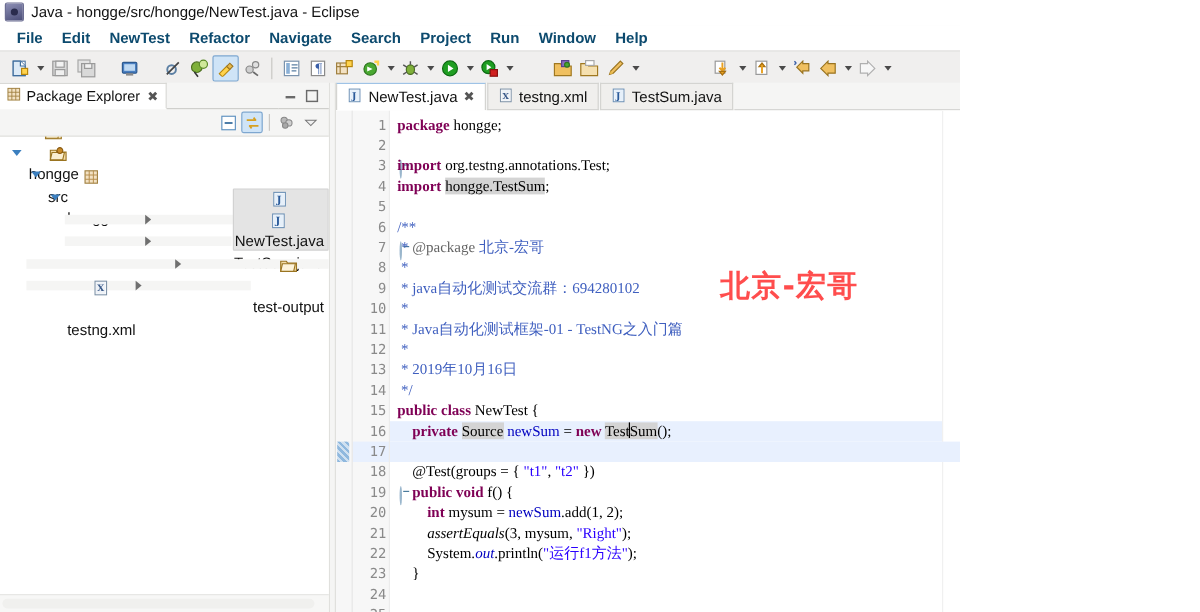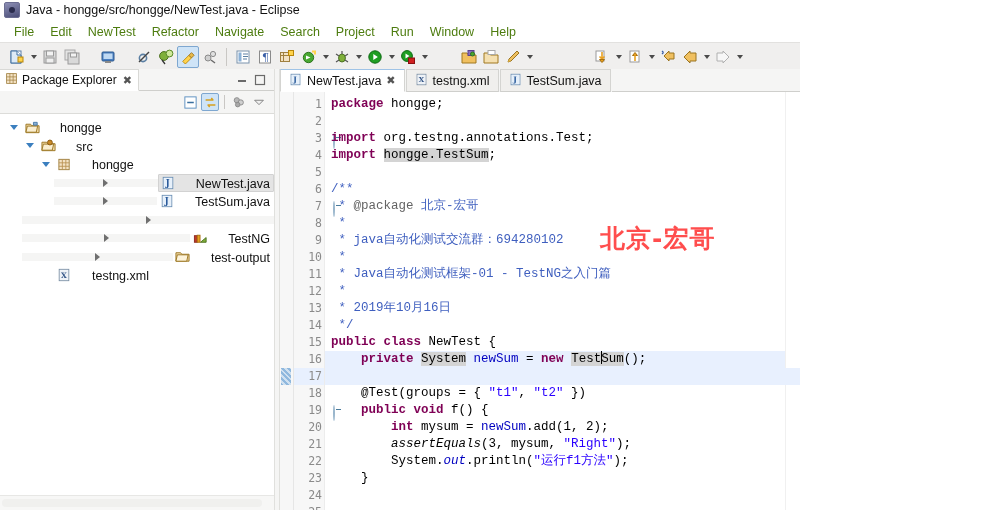--- a/index.html
+++ b/index.html
@@ -28,21 +28,21 @@
     border-radius:50%;background:#2a2c4d;
   }
   .title-text{font-size:12.5px;color:#111;white-space:nowrap;}
 
   
   .menubar{
     height:21px;display:flex;align-items:center;
     background:#ffffff;padding-left:6px;
   }
   .menubar span{
-    font-size:12.5px;color:#4d7c0f;padding:2px 8px;white-space:nowrap;
+    font-size:12.5px;color:#0c4a6e;padding:2px 8px;white-space:nowrap;font-weight:bold;
   }
 
   
   .toolbar{
     height:27px;background:#f0efee;
     border-top:1px solid #e2e1df;border-bottom:1px solid #b9b9b9;
     display:flex;align-items:center;padding-left:6px;gap:0px;
   }
   .tb{width:22px;height:22px;display:flex;align-items:center;justify-content:center;flex:none;}
   .tb svg{display:block;}
@@ -76,21 +76,21 @@
     height:22px;display:flex;align-items:center;justify-content:flex-end;
     gap:2px;padding-right:6px;background:#f5f5f4;
     border-bottom:1px solid #dcdcd9;
   }
   .pe-tb{width:18px;height:18px;display:flex;align-items:center;justify-content:center;flex:none;}
   .pe-tb.sel{background:#cfe4f7;border:1px solid #7ea7d0;box-sizing:border-box;border-radius:2px;}
   .pe-vsep{width:1px;height:14px;background:#c9c7c4;margin:0 3px;}
 
   .pe-tree{flex:1;background:#ffffff;overflow:hidden;position:relative;padding-top:4px;}
   .row{height:18.5px;display:flex;align-items:center;white-space:nowrap;font-size:12.5px;color:#111;}
-  .row .sel-bg{display:flex;align-items:flex-end;gap:20px;padding:1px 4px 1px 2px;border-radius:1px;}
+  .row .sel-bg{display:flex;align-items:center;gap:20px;padding:1px 4px 1px 2px;border-radius:1px;flex-direction:column;}
   .row.selected .sel-bg{background:#e4e4e4;border:1px solid #d2d2d2;padding:0px 3px 0px 1px;}
   .tw{width:16px;display:flex;align-items:center;justify-content:center;flex:none;}
   .tw.down:after{content:"";width:0;height:0;border-left:4px solid transparent;border-right:4px solid transparent;border-top:5px solid #3b7fbf;}
   .tw.right:after{content:"";width:0;height:0;border-top:4px solid transparent;border-bottom:4px solid transparent;border-left:5px solid #6f6f6f;}
   .tw.none{}
   .ticon{width:16px;height:16px;flex:none;display:flex;align-items:center;justify-content:center;}
   .dim{color:#8a7f6a;}
   .pe-hscroll{height:14px;background:#f7f7f6;border-top:1px solid #e7e7e5;position:relative;}
   .pe-hscroll:after{content:"";position:absolute;left:2px;right:12px;top:3px;height:8px;background:#f0f0ee;border-radius:4px;}
 
@@ -111,21 +111,21 @@
   .ed-body{flex:1;display:flex;background:#ffffff;min-height:0;position:relative;overflow:hidden;}
   .marker-bar{width:13px;background:#f7f7f7;border-right:1px solid #e6e6e6;flex:none;position:relative;}
   .chg-marker{position:absolute;left:1px;width:10px;height:17px;
     background:repeating-linear-gradient(45deg,#8fb8de 0 2px,#cfe0f0 2px 4px);}
   .gutter{width:30px;background:#f7f7f7;flex:none;text-align:right;padding-top:4px;}
   .gline{height:17px;line-height:17px;font-family:"DejaVu Sans Mono",monospace;font-size:11.5px;color:#8a8a8a;padding-right:2px;position:relative;}
   .fold{position:absolute;right:-11px;top:3px;width:11px;height:11px;}
   .fold-bar{width:8px;height:8px;border:1px solid #9ab6cc;border-radius:50%;background:#f2f7fb;position:relative;}
   .fold-bar:after{content:"";position:absolute;left:1.5px;top:3px;width:5px;height:1px;background:#4a7b9c;}
   .codecol{flex:1;position:relative;padding-top:4px;min-width:0;overflow:hidden;border-left:1px solid #ececec;padding-left:0px;}
-  .cline{height:17px;line-height:17px;font-family:Liberation Mono, monospace;font-size:12.5px;color:#000;white-space:pre;padding-left:6px;}
+  .cline{height:17px;line-height:17px;font-family:Liberation Serif, serif;font-size:12.5px;color:#000;white-space:pre;padding-left:6px;}
   .cline.hl{background:#e8f0fe;}
   .kw{color:#7f0055;font-weight:bold;}
   .cm{color:#3f5fbf;}
   .st{color:#2a00ff;}
   .fld{color:#0000c0;}
   .it{font-style:italic;}
   .occ{background:#d4d4d4;}
   .ann{color:#646464;}
   .caret{display:inline-block;width:0;border-left:1px solid #000;height:13px;vertical-align:-2px;margin:0 -0.5px;}
   .watermark{
@@ -454,33 +454,20 @@
                 </svg>
             </span>
             <span>TestSum.java</span>
           </span>
         </div>
 
         <div class="row" style="padding-left:22px">
           <span class="tw right"></span>
         </div>
 
-        <div class="row" style="padding-left:22px">
-          <span class="tw right"></span>
-          <span class="sel-bg">
-            <span class="ticon">
-              <svg width="15" height="15" viewBox="0 0 16 16">
-                  <rect x="1.5" y="5" width="3" height="7" fill="#c0392b" stroke="#8a2a20"></rect>
-                  <rect x="4.5" y="4.5" width="3" height="7.5" fill="#e8a020" stroke="#a87010"></rect>
-                  <path d="M8 12l6-5v5z" fill="#7fb03a" stroke="#4d7020"></path>
-                </svg>
-            </span>
-            <span>TestNG</span>
-          </span>
-        </div>
 
         <div class="row" style="padding-left:22px">
           <span class="tw right"></span>
           <span class="sel-bg">
             <span class="ticon">
               <svg width="15" height="15" viewBox="0 0 16 16">
                   <path d="M1 4h5l1.2 1.6H15v7.4H1z" fill="#f3dca8" stroke="#9a7420"></path>
                   <path d="M2.5 6.2h11.5L12.5 13H1z" fill="#fdf3da" stroke="#9a7420"></path>
                 </svg>
             </span>
@@ -591,21 +578,21 @@
           <div class="cline cm">/**</div>
           <div class="cline cm"> * <span class="ann">@package</span> 北京-宏哥</div>
           <div class="cline cm"> *</div>
           <div class="cline cm"> * java自动化测试交流群：694280102</div>
           <div class="cline cm"> *</div>
           <div class="cline cm"> * Java自动化测试框架-01 - TestNG之入门篇</div>
           <div class="cline cm"> *</div>
           <div class="cline cm"> * 2019年10月16日</div>
           <div class="cline cm"> */</div>
           <div class="cline"><span class="kw">public class</span> NewTest {</div>
-          <div class="cline hl">    <span class="kw">private</span> <span class="occ">System</span> <span class="fld">newSum</span> = <span class="kw">new</span> <span class="occ">Test<span class="caret"></span>Sum</span>();</div>
+          <div class="cline hl">    <span class="kw">private</span> <span class="occ">Source</span> <span class="fld">newSum</span> = <span class="kw">new</span> <span class="occ">Test<span class="caret"></span>Sum</span>();</div>
           <div class="cline"> </div>
           <div class="cline">    @Test(groups = { <span class="st">"t1"</span>, <span class="st">"t2"</span> })</div>
           <div class="cline">    <span class="kw">public void</span> f() {</div>
           <div class="cline">        <span class="kw">int</span> mysum = <span class="fld">newSum</span>.add(1, 2);</div>
           <div class="cline">        <span class="it">assertEquals</span>(3, mysum, <span class="st">"Right"</span>);</div>
           <div class="cline">        System.<span class="it fld">out</span>.println(<span class="st">"运行f1方法"</span>);</div>
           <div class="cline">    }</div>
           <div class="cline"> </div>
 
         </div>

